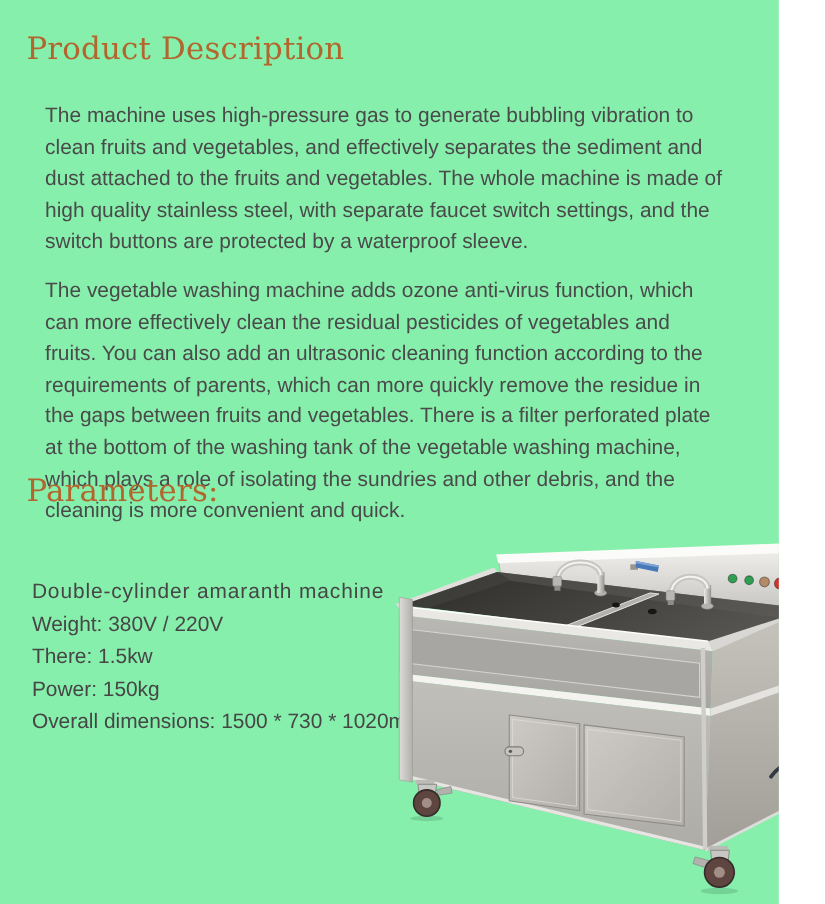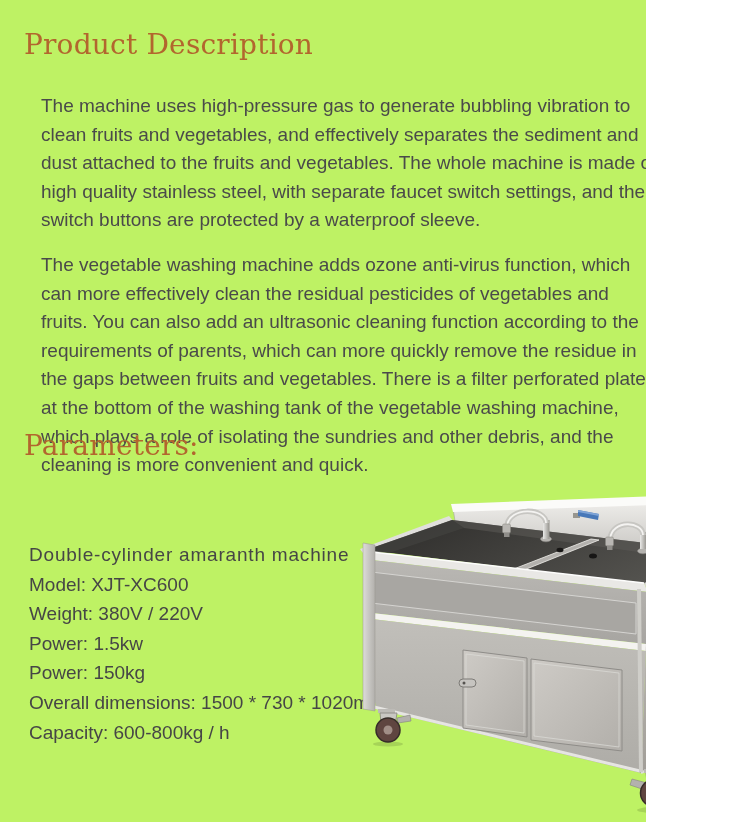--- a/index.html
+++ b/index.html
@@ -1,50 +1,48 @@
 <!DOCTYPE html>
 <html><head>
 <meta charset="utf-8">
 <style>
   html,body{margin:0;padding:0;background:#fff;}
-  .page{position:relative;width:646px;height:822px;background:#bef264;overflow:hidden;
+  .page{position:relative;width:708px;height:822px;background:#86efac;overflow:hidden;
         font-family:"Liberation Sans",sans-serif;}
   .sec-title{position:absolute;left:24px;margin:0;font-family:"DejaVu Serif","Liberation Serif",serif;
         font-weight:400;font-size:28px;line-height:1.1;color:#b2662e;letter-spacing:.2px;}
   .title-desc{top:30px;}
   .title-params{top:431px;}
   .desc-text{position:absolute;left:25px;top:76px;width:648px;font-size:19px;line-height:28.6px;color:#4a4a4a;}
   .desc-text p{margin:16px;}
   .params-list{position:absolute;left:29px;top:524px;font-size:19px;line-height:29.6px;color:#464646;}
-  .param-item.first{letter-spacing:.8px;margin-top:16px;}
+  .param-item.first{letter-spacing:.8px;}
   .product-photo{position:absolute;left:360px;top:482px;width:390px;height:340px;}
   .product-photo svg{display:block;width:390px;height:340px;}
 </style>
 </head>
 <body>
 
 <div class="page">
 
   <h2 class="sec-title title-desc">Product Description</h2>
 
   <div class="desc-text">
     <p>The machine uses high-pressure gas to generate bubbling vibration to clean fruits and vegetables, and effectively separates the sediment and dust attached to the fruits and vegetables. The whole machine is made of high quality stainless steel, with separate faucet switch settings, and the switch buttons are protected by a waterproof sleeve.</p>
     <p>The vegetable washing machine adds ozone anti-virus function, which can more effectively clean the residual pesticides of vegetables and fruits. You can also add an ultrasonic cleaning function according to the requirements of parents, which can more quickly remove the residue in the gaps between fruits and vegetables. There is a filter perforated plate at the bottom of the washing tank of the vegetable washing machine, which plays a role of isolating the sundries and other debris, and the cleaning is more convenient and quick.</p>
   </div>
 
   <h2 class="sec-title title-params">Parameters:</h2>
 
   <div class="params-list">
     <div class="param-item first">Double-cylinder amaranth machine</div>
-    <div class="param-item">Model: XJT-XC600</div>
     <div class="param-item">Weight: 380V / 220V</div>
-    <div class="param-item">Power: 1.5kw</div>
+    <div class="param-item">There: 1.5kw</div>
     <div class="param-item">Power: 150kg</div>
     <div class="param-item">Overall dimensions: 1500 * 730 * 1020mm</div>
-    <div class="param-item">Capacity: 600-800kg / h</div>
   </div>
 
   <div class="product-photo">
     <svg viewBox="0 0 390 340" xmlns="http://www.w3.org/2000/svg">
       <defs>
         <linearGradient id="gBack" x1="0" y1="0" x2="0" y2="1">
           <stop offset="0" stop-color="#f2f1ee"></stop>
             <stop offset="1" stop-color="#c3c1bd"></stop>
         </linearGradient>
         <linearGradient id="gTank" x1="0" y1="0" x2="1" y2="0.35">

